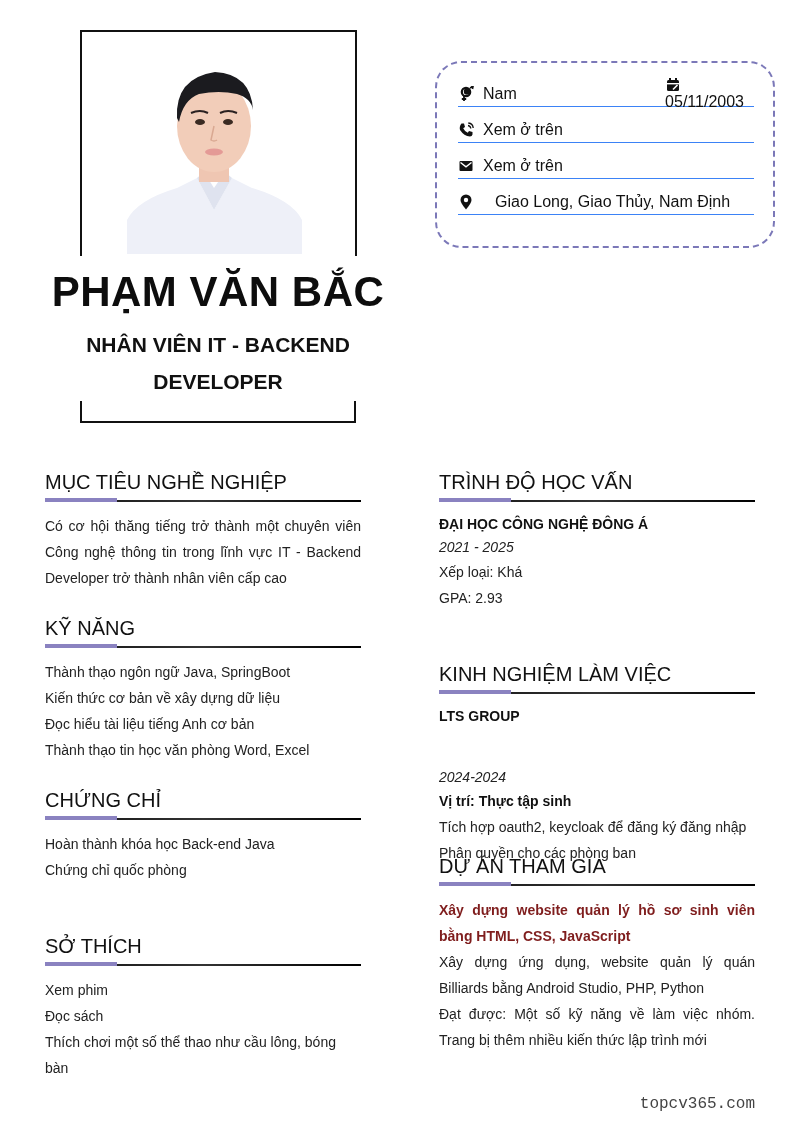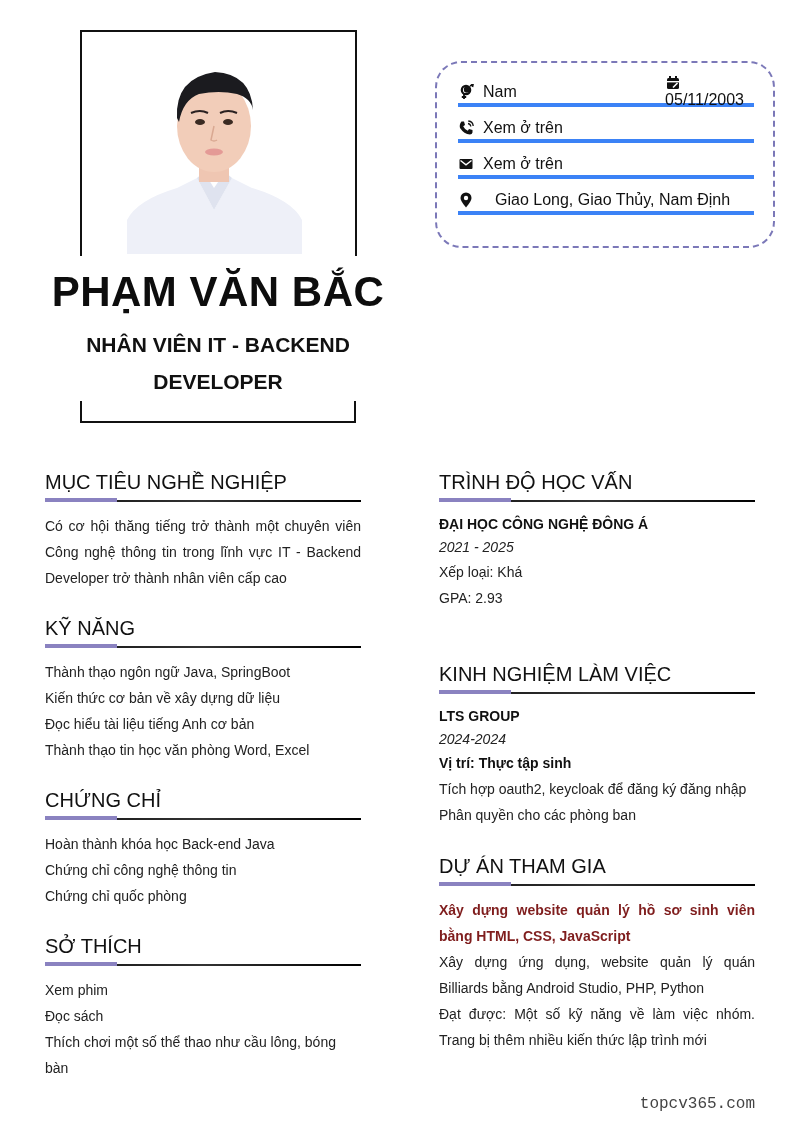--- a/index.html
+++ b/index.html
@@ -65,21 +65,21 @@
       left: 435px; top: 61px;
       width: 340px; height: 187px;
       border: 2px dashed #7b78b8;
       border-radius: 26px;
     }
     .contact-row {
       position: absolute;
       left: 21px;
       width: 296px;
       height: 26px;
-      border-bottom: 4px solid #3b82f6;
+      border-bottom: 1px solid #3b82f6;
       display: flex;
       align-items: center;
       font-size: 16px;
       color: #111;
     }
     .contact-row .icon {
       width: 16px; height: 16px;
       margin-right: 9px;
       display: inline-flex;
       align-items: center;
@@ -274,21 +274,20 @@
 </div>
 
 <div class="section left-col s-certs">
   <div class="section-heading">CHỨNG CHỈ</div>
   <div class="section-divider">
       <div class="line"></div>
       <div class="accent"></div>
     </div>
   <div class="section-body">
     <p>Hoàn thành khóa học Back-end Java</p>
-    <p>Chứng chỉ công nghệ thông tin</p>
     <p>Chứng chỉ quốc phòng</p>
   </div>
 </div>
 
 <div class="section left-col s-hobbies">
   <div class="section-heading">SỞ THÍCH</div>
   <div class="section-divider">
       <div class="line"></div>
       <div class="accent"></div>
     </div>
@@ -314,21 +313,21 @@
 </div>
 
 <div class="section right-col s-experience">
   <div class="section-heading">KINH NGHIỆM LÀM VIỆC</div>
   <div class="section-divider">
       <div class="line"></div>
       <div class="accent"></div>
     </div>
   <div class="section-body">
     <p class="bold" style="line-height:23px;">LTS GROUP</p>
-    <p class="italic" style="line-height:23px;">2024-2024</p>
+    <p class="italic" style="line-height:23px;margin-top:38px;">2024-2024</p>
     <p class="bold" style="line-height:25px;">Vị trí: Thực tập sinh</p>
     <p>Tích hợp oauth2, keycloak để đăng ký đăng nhập</p>
     <p>Phân quyền cho các phòng ban</p>
   </div>
 </div>
 
 <div class="section right-col s-projects">
   <div class="section-heading">DỰ ÁN THAM GIA</div>
   <div class="section-divider">
       <div class="line"></div>

